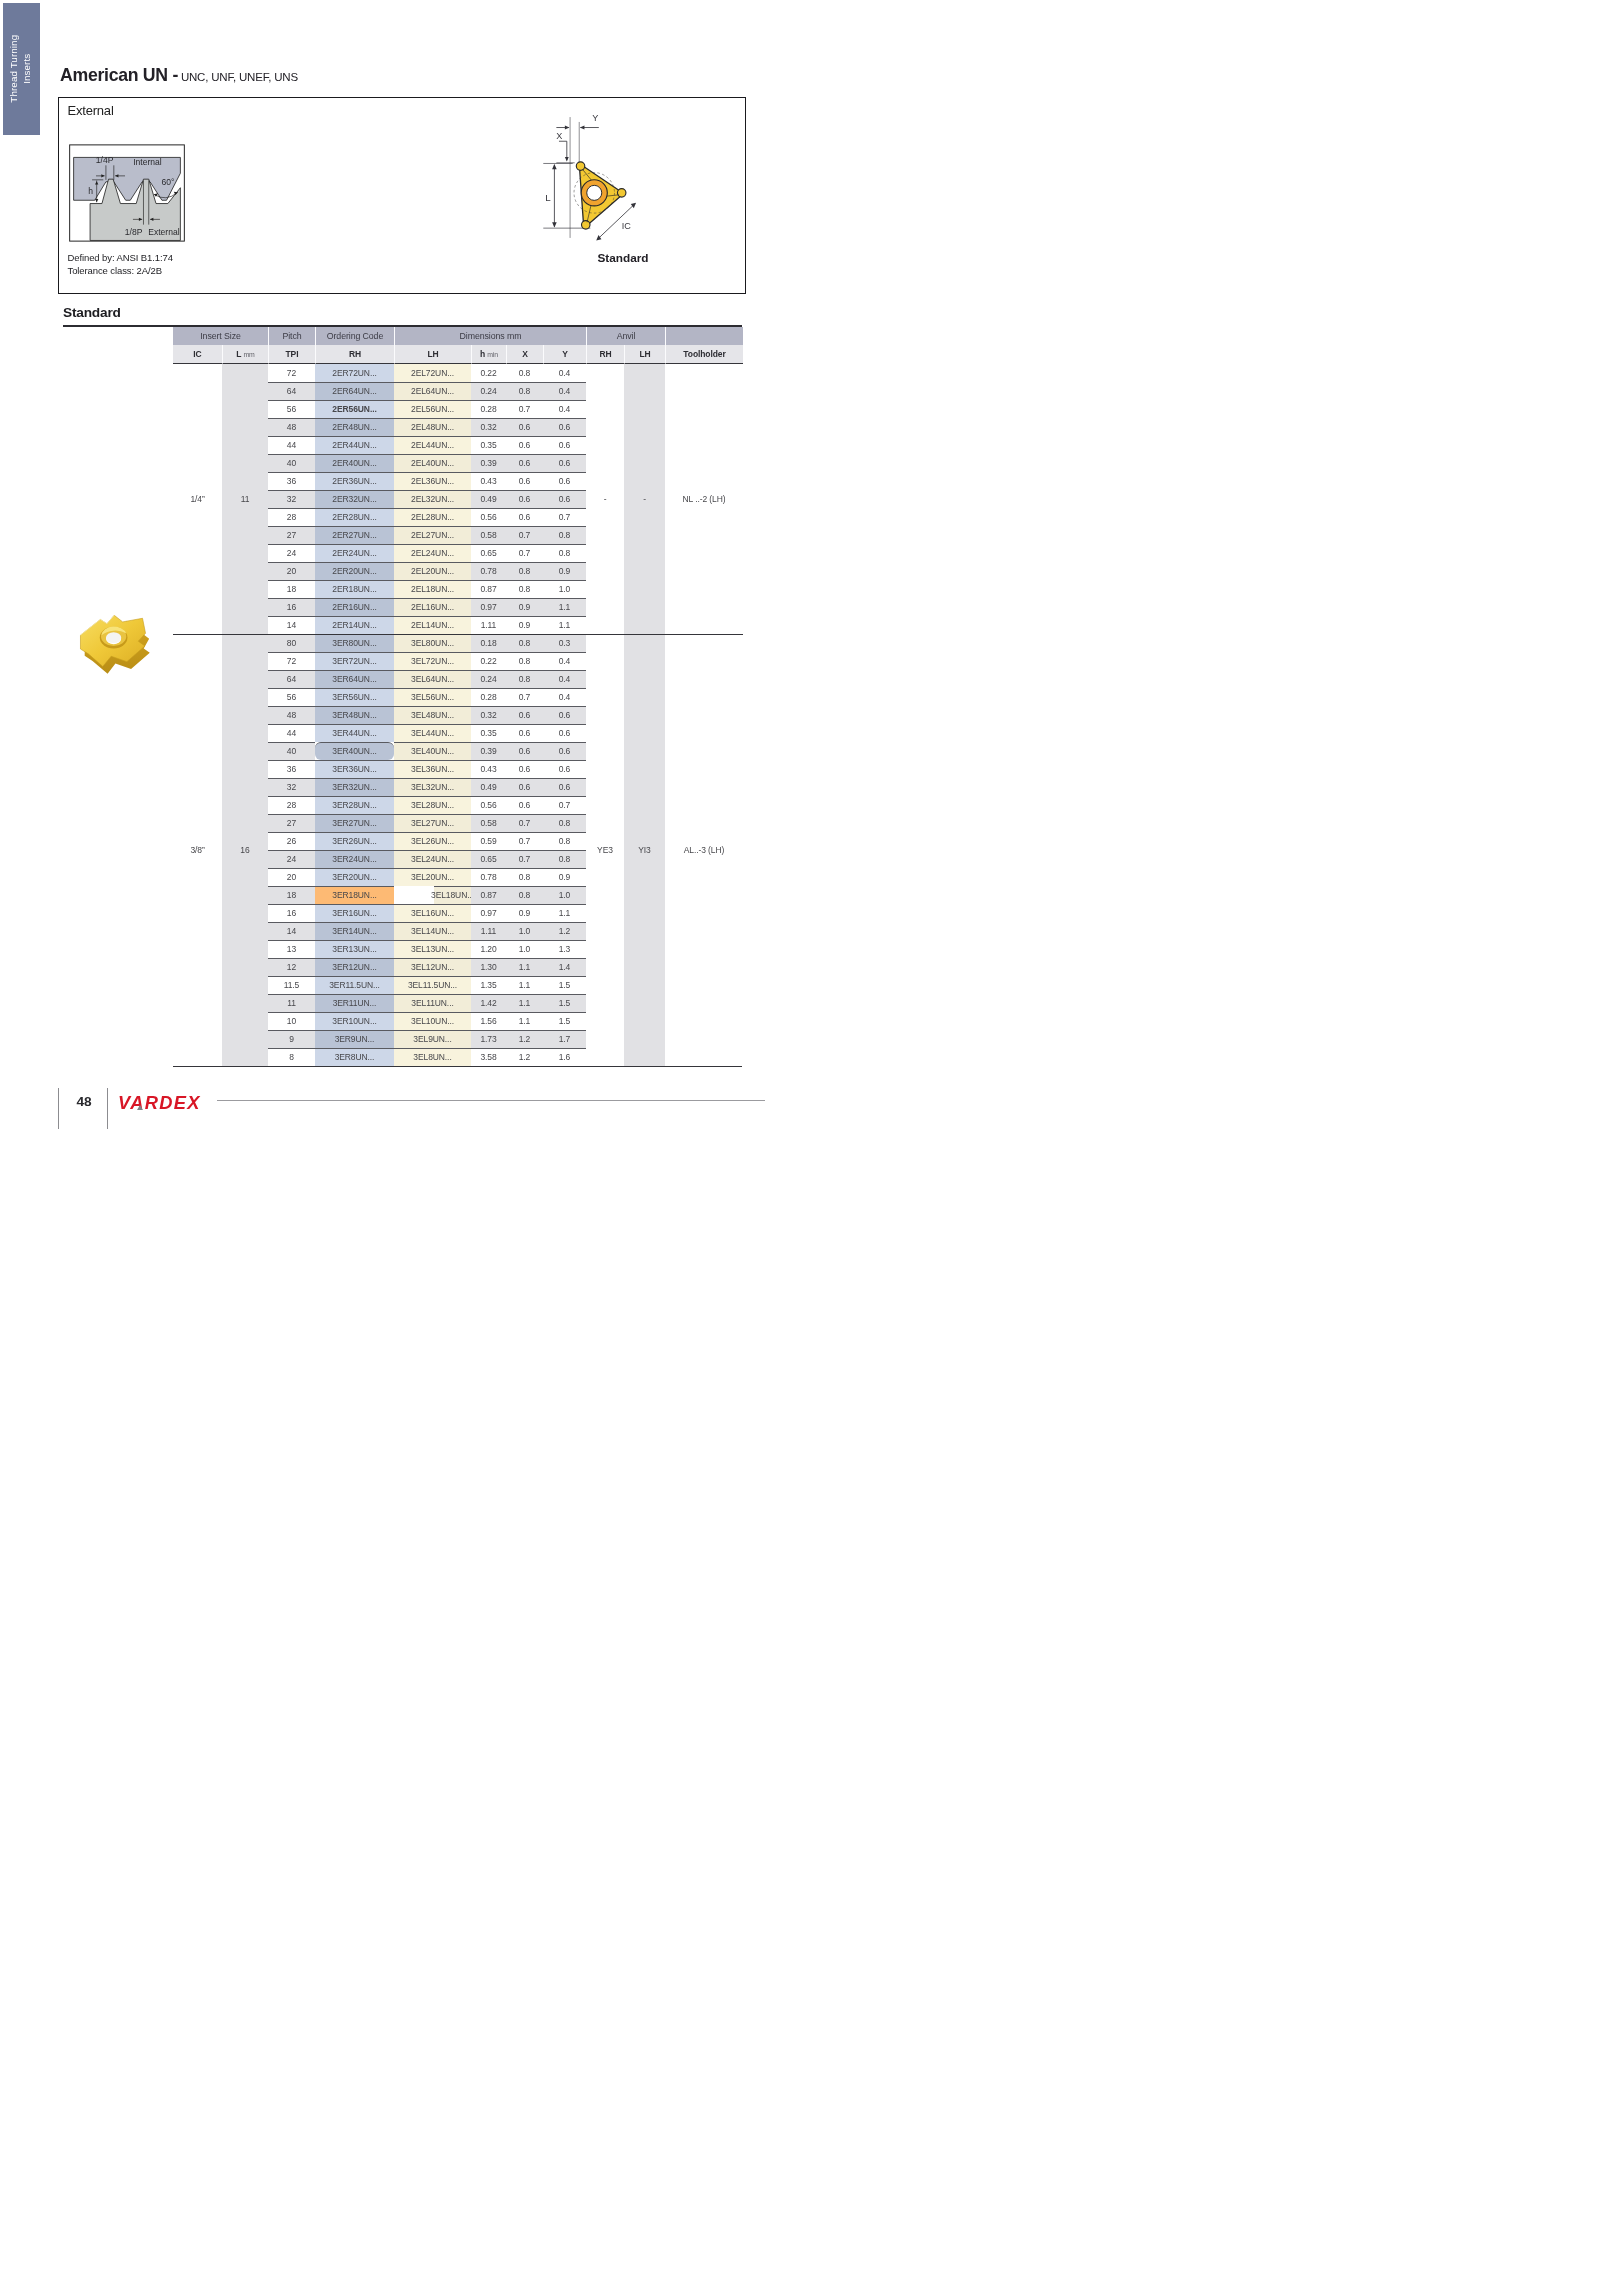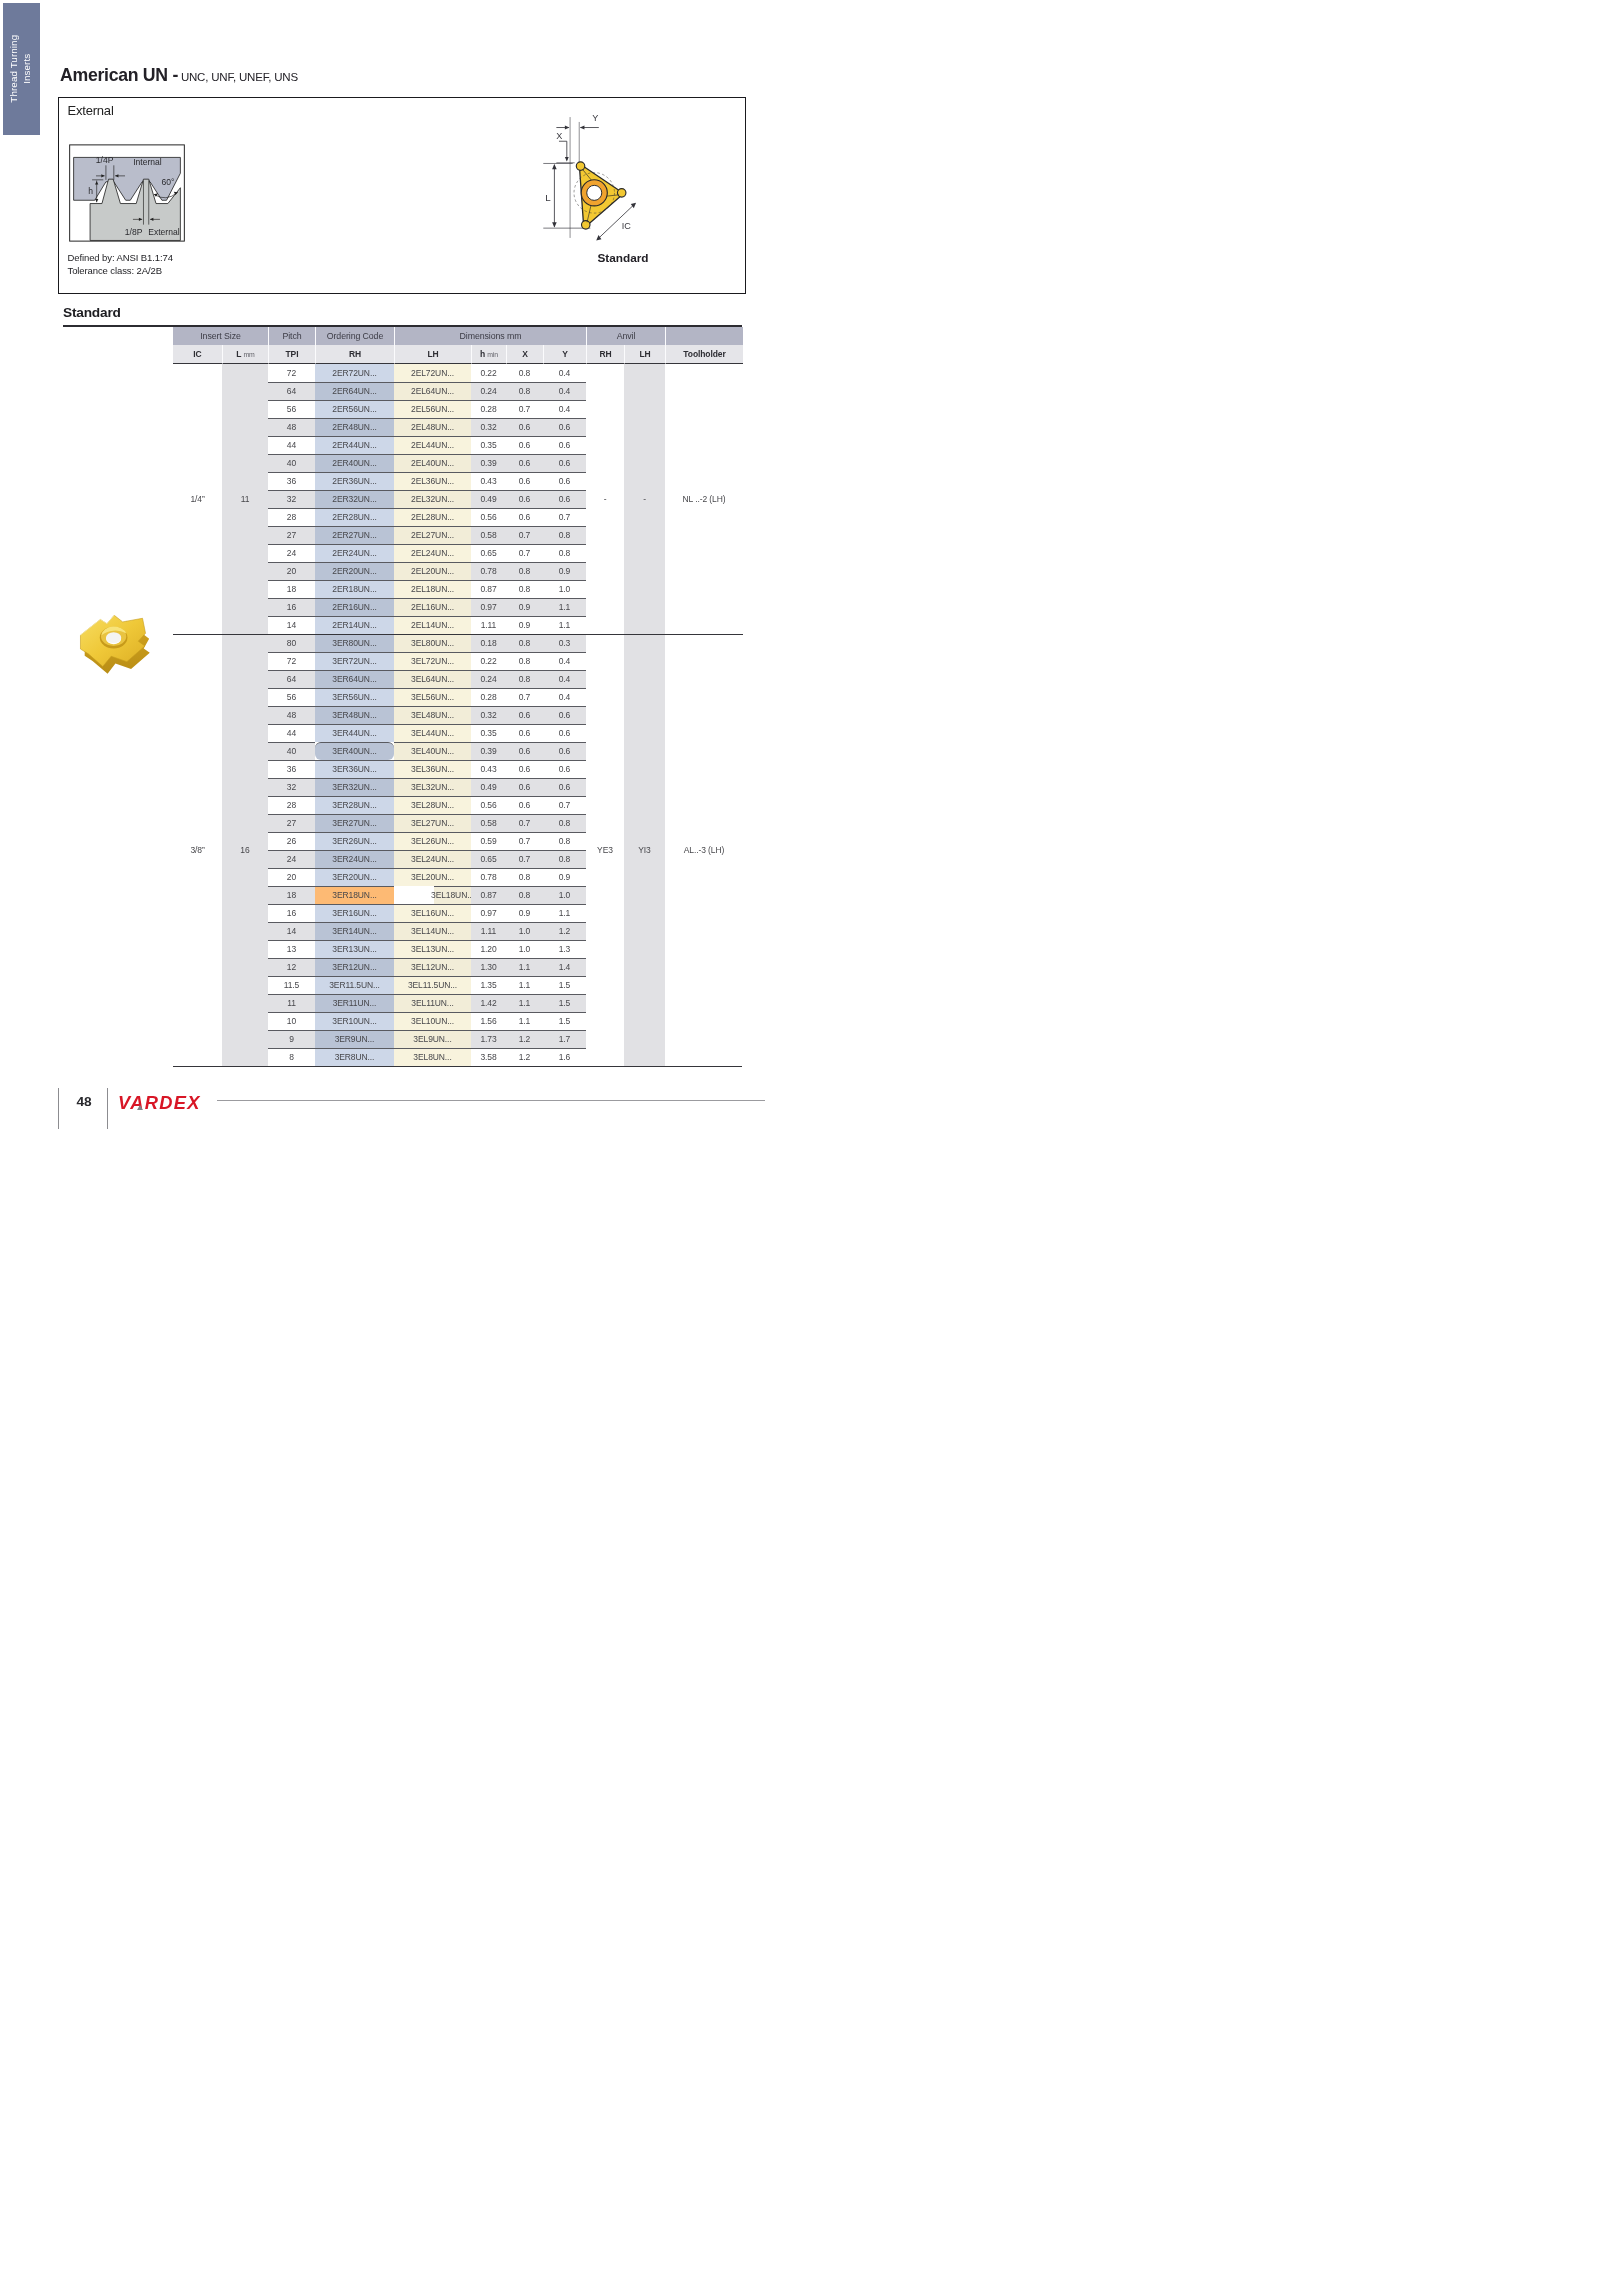--- a/index.html
+++ b/index.html
@@ -227,21 +227,21 @@
       <div class="td" style="grid-area: 3 / 6 / span 1 / span 1; background: rgb(255, 255, 255);">0.22</div>
       <div class="td" style="grid-area: 3 / 7 / span 1 / span 1; background: rgb(255, 255, 255);">0.8</div>
       <div class="td" style="grid-area: 3 / 8 / span 1 / span 1; background: rgb(255, 255, 255);">0.4</div>
       <div class="td" style="grid-area: 4 / 3 / span 1 / span 1; background: rgb(225, 225, 228); border-top: 0.7px solid rgb(89, 90, 96);">64</div>
       <div class="td" style="grid-area: 4 / 4 / span 1 / span 1; background: rgb(185, 195, 213); border-top: 0.7px solid rgb(89, 90, 96);">2ER64UN...</div>
       <div class="td" style="grid-area: 4 / 5 / span 1 / span 1; background: rgb(242, 237, 216); border-top: 0.7px solid rgb(89, 90, 96);">2EL64UN...</div>
       <div class="td" style="grid-area: 4 / 6 / span 1 / span 1; background: rgb(225, 225, 228); border-top: 0.7px solid rgb(89, 90, 96);">0.24</div>
       <div class="td" style="grid-area: 4 / 7 / span 1 / span 1; background: rgb(225, 225, 228); border-top: 0.7px solid rgb(89, 90, 96);">0.8</div>
       <div class="td" style="grid-area: 4 / 8 / span 1 / span 1; background: rgb(225, 225, 228); border-top: 0.7px solid rgb(89, 90, 96);">0.4</div>
       <div class="td" style="grid-area: 5 / 3 / span 1 / span 1; background: rgb(255, 255, 255); border-top: 0.7px solid rgb(89, 90, 96);">56</div>
-      <div class="td" style="grid-area: 5 / 4 / span 1 / span 1; background: rgb(205, 215, 232); border-top: 0.7px solid rgb(89, 90, 96);">2ER56UN...</div>
+      <div class="td" style="grid-area: 5 / 4 / span 1 / span 1; background: rgb(205, 215, 232); border-top: 0.7px solid rgb(89, 90, 96); font-weight: bold;">2ER56UN...</div>
       <div class="td" style="grid-area: 5 / 5 / span 1 / span 1; background: rgb(248, 243, 221); border-top: 0.7px solid rgb(89, 90, 96);">2EL56UN...</div>
       <div class="td" style="grid-area: 5 / 6 / span 1 / span 1; background: rgb(255, 255, 255); border-top: 0.7px solid rgb(89, 90, 96);">0.28</div>
       <div class="td" style="grid-area: 5 / 7 / span 1 / span 1; background: rgb(255, 255, 255); border-top: 0.7px solid rgb(89, 90, 96);">0.7</div>
       <div class="td" style="grid-area: 5 / 8 / span 1 / span 1; background: rgb(255, 255, 255); border-top: 0.7px solid rgb(89, 90, 96);">0.4</div>
       <div class="td" style="grid-area: 6 / 3 / span 1 / span 1; background: rgb(225, 225, 228); border-top: 0.7px solid rgb(89, 90, 96);">48</div>
       <div class="td" style="grid-area: 6 / 4 / span 1 / span 1; background: rgb(185, 195, 213); border-top: 0.7px solid rgb(89, 90, 96);">2ER48UN...</div>
       <div class="td" style="grid-area: 6 / 5 / span 1 / span 1; background: rgb(242, 237, 216); border-top: 0.7px solid rgb(89, 90, 96);">2EL48UN...</div>
       <div class="td" style="grid-area: 6 / 6 / span 1 / span 1; background: rgb(225, 225, 228); border-top: 0.7px solid rgb(89, 90, 96);">0.32</div>
       <div class="td" style="grid-area: 6 / 7 / span 1 / span 1; background: rgb(225, 225, 228); border-top: 0.7px solid rgb(89, 90, 96);">0.6</div>
       <div class="td" style="grid-area: 6 / 8 / span 1 / span 1; background: rgb(225, 225, 228); border-top: 0.7px solid rgb(89, 90, 96);">0.6</div>

